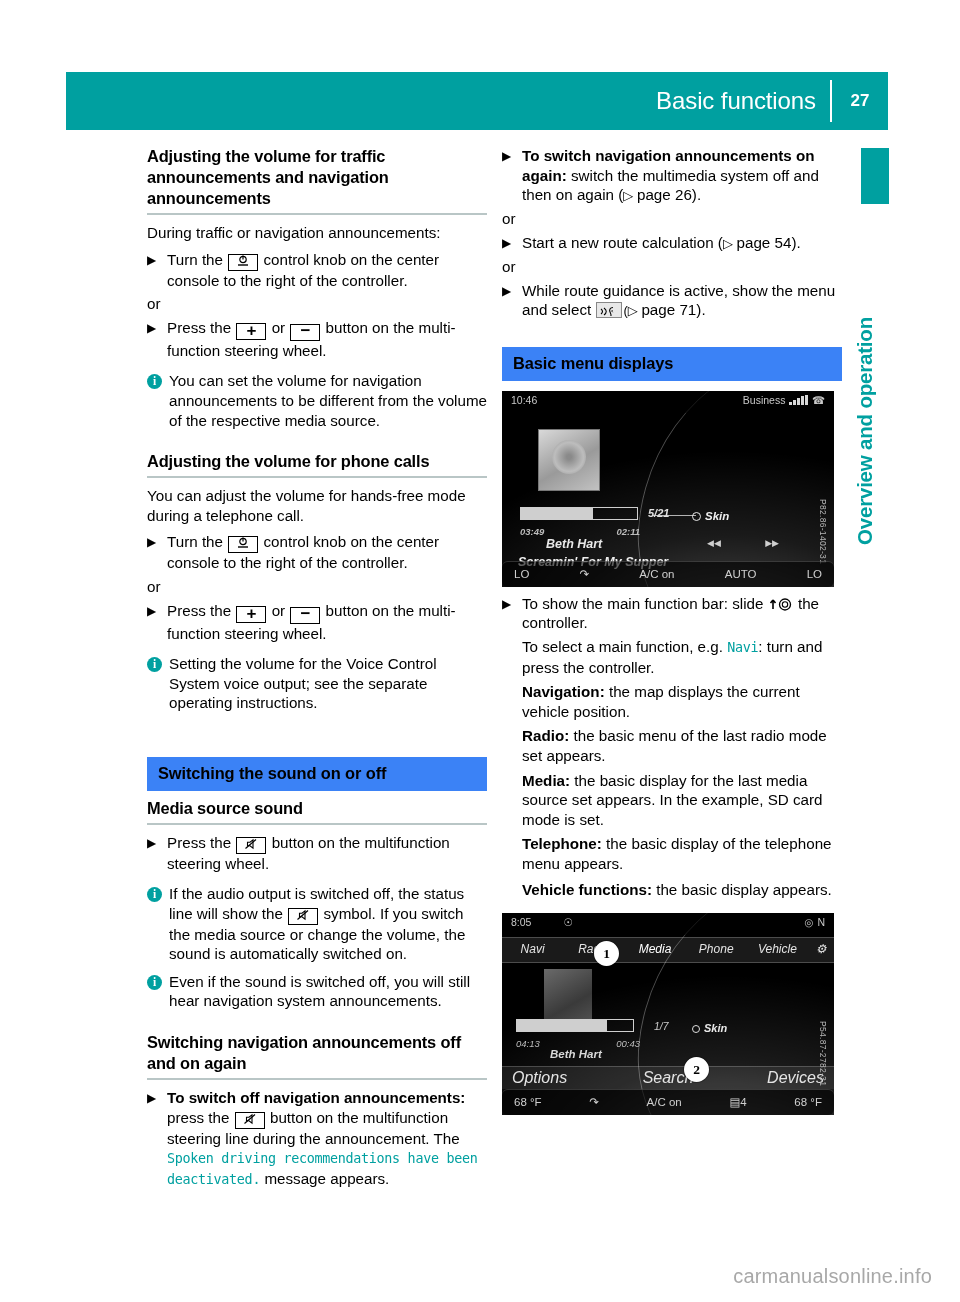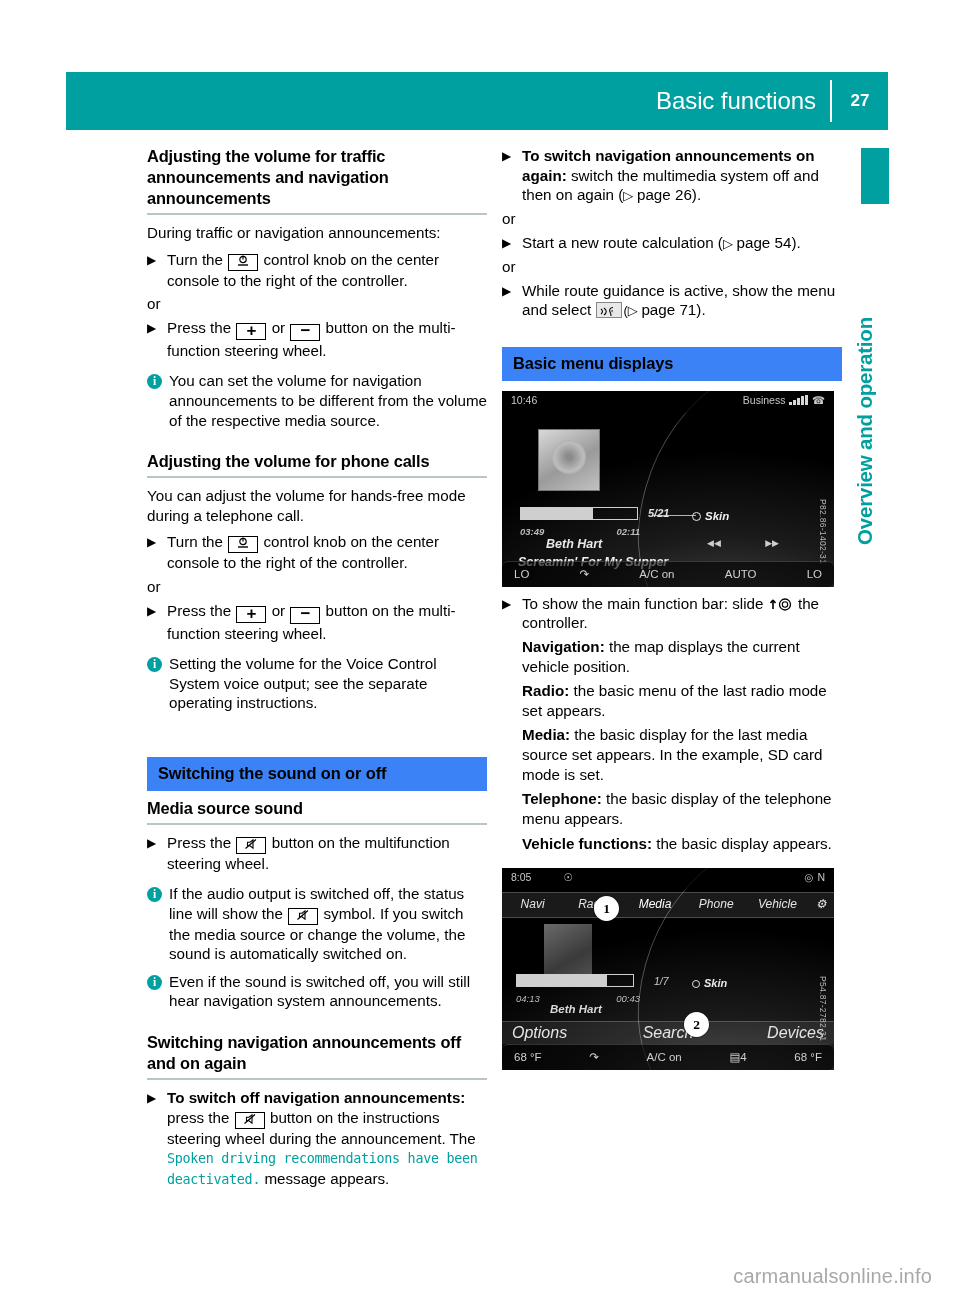--- a/index.html
+++ b/index.html
@@ -521,21 +521,21 @@
   <div class="step">
     <span class="marker">▶</span>
     <b>To switch off navigation announcements:</b><br>
     <span>press the</span>
     <span class="key">
       <svg width="16" height="12" viewBox="0 0 16 12">
         <path d="M4.5 4.2 L7 4.2 L10 1.8 L10 10.2 L7 7.8 L4.5 7.8 Z" fill="none" stroke="#000" stroke-width="1.1"></path>
         <line x1="2.5" y1="10.5" x2="13" y2="1.5" stroke="#000" stroke-width="1.2"></line>
       </svg>
     </span>
-    <span>button on the instructions steering wheel during the announcement. The</span>
+    <span>button on the multifunction steering line during the announcement. The</span>
     <span class="msg">Spoken driving recommendations have been deactivated.</span>
     <span>message appears.</span>
   </div>
 
 </div>
 
 <div class="col col-right">
 
   <div class="step">
     <span class="marker">▶</span>
@@ -636,20 +636,24 @@
     <span class="ctrl-glyph">
       <svg width="26" height="13" viewBox="0 0 26 13" style="vertical-align:-2px">
         <path d="M5 11 L5 2 M5 2 L2.5 5 M5 2 L7.5 5" stroke="#000" stroke-width="1.6" fill="none"></path>
         <circle cx="17" cy="6.5" r="5.5" fill="none" stroke="#000" stroke-width="1.3"></circle>
         <circle cx="17" cy="6.5" r="2.7" fill="none" stroke="#000" stroke-width="1.1"></circle>
       </svg>
     </span>
     <span>the controller.</span>
   </div>
 
+  <div class="step" style="margin-bottom:5px">
+    <span>To select a main function, e.g.</span>
+    <span class="msg">Navi</span><span>: turn and press the controller.</span>
+  </div>
 
   <div class="step" style="margin-bottom:5px">
     <b>Navigation:</b>
     <span>the map displays the current vehicle position.</span>
   </div>
 
   <div class="step" style="margin-bottom:5px">
     <b>Radio:</b>
     <span>the basic menu of the last radio mode set appears.</span>
   </div>

